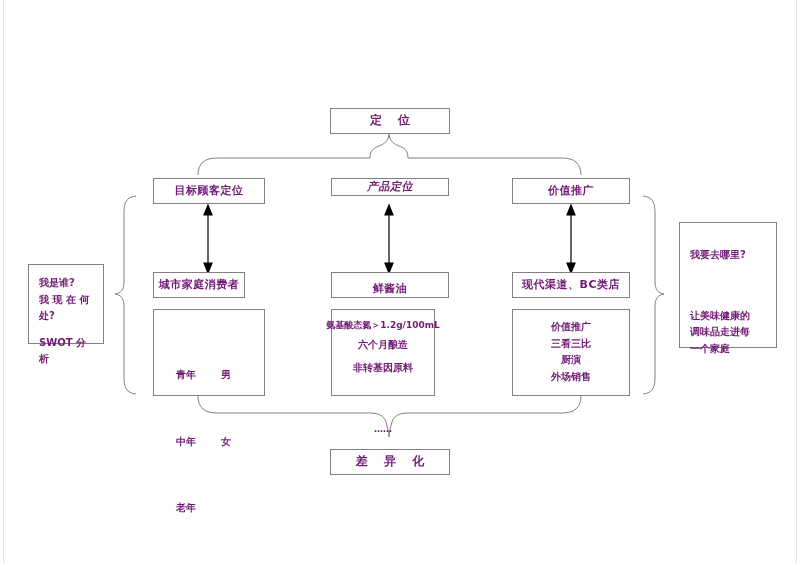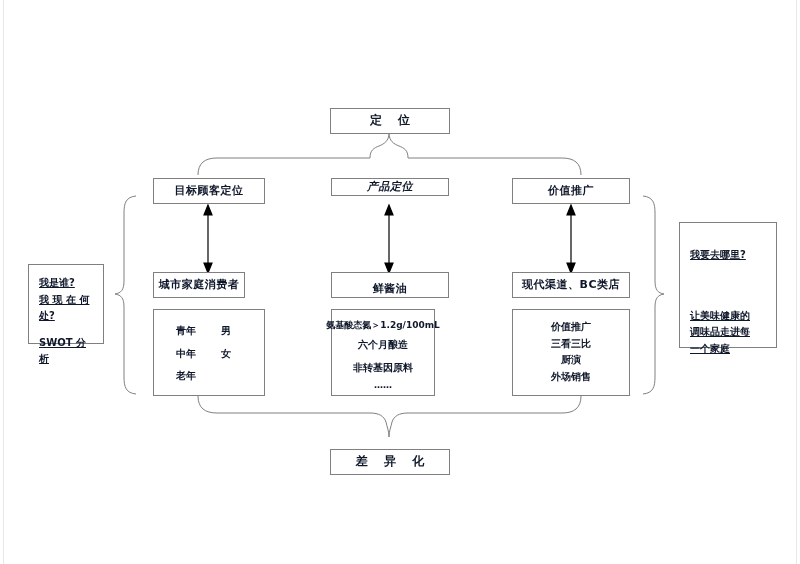--- a/index.html
+++ b/index.html
@@ -7,21 +7,21 @@
     padding: 0;
     background: #ffffff;
   }
   #page {
     position: relative;
     width: 800px;
     height: 564px;
     background: #ffffff;
     overflow: hidden;
     font-family: "DejaVu Sans", "Liberation Sans", sans-serif;
-    color: #0f172a;
+    color: #701a75;
   }
   #page-border-left {
     position: absolute;
     left: 3px;
     top: 0;
     width: 1px;
     height: 564px;
     background: #e8e8e8;
   }
   #page-border-right {
@@ -52,39 +52,39 @@
   .box-title-wide {
     font-weight: bold;
     font-size: 12px;
     letter-spacing: 6px;
     text-indent: 6px;
   }
   .detail-line {
     font-size: 10px;
     font-weight: bold;
     white-space: nowrap;
+    margin-top: 44px;
   }
   .detail-cols {
     display: flex;
     width: 100%;
     justify-content: center;
   }
   .detail-col-a { width: 46px; text-align: left; padding-left: 22px; }
   .detail-col-b { width: 44px; text-align: left; }
   .side-box {
     position: absolute;
     box-sizing: border-box;
     border: 1px solid #808080;
     background: #ffffff;
     padding: 10px 8px 8px 10px;
     font-size: 10px;
     font-weight: bold;
     line-height: 1.65;
     text-align: left;
-    text-decoration: underline;
   }
   svg.overlay {
     position: absolute;
     left: 0;
     top: 0;
     width: 800px;
     height: 564px;
     pointer-events: none;
   }
   .lineq { font-size: 10px; font-weight: bold; }

